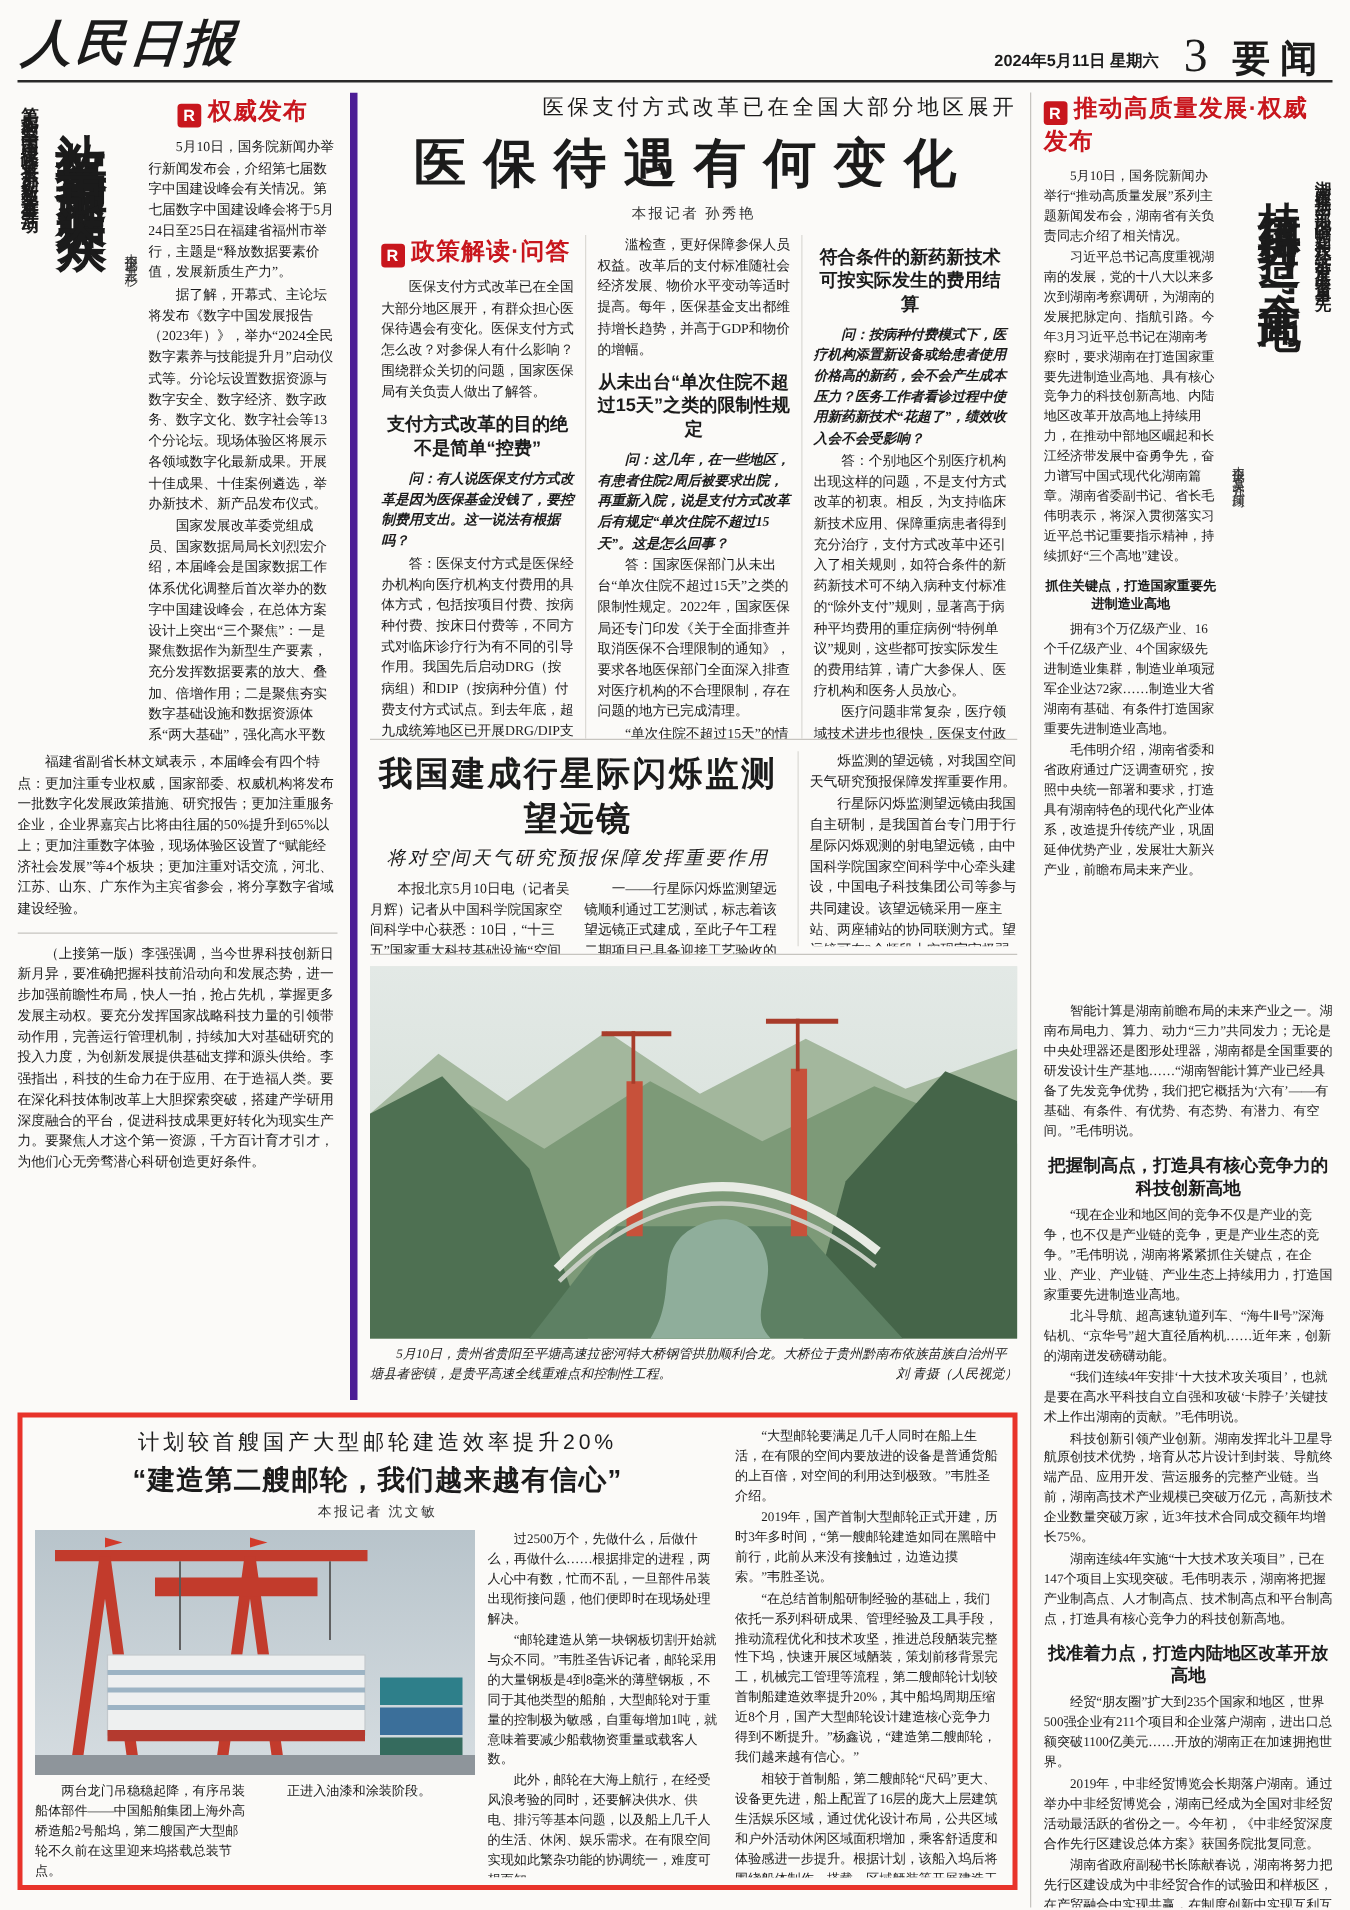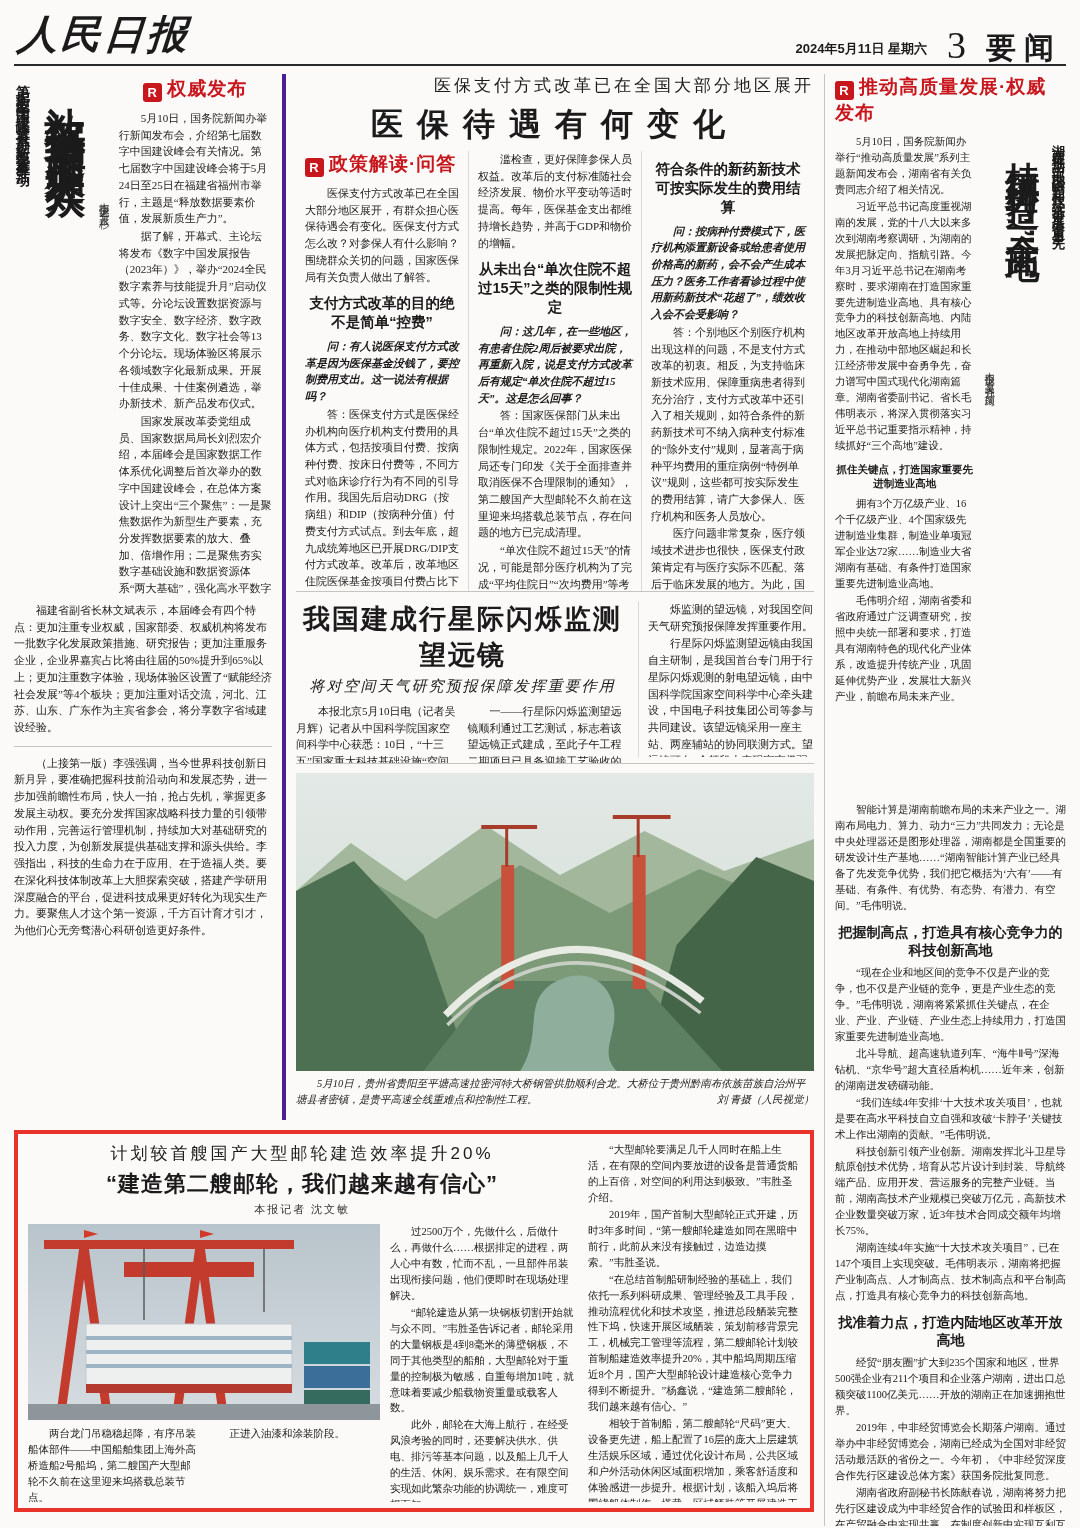--- a/index.html
+++ b/index.html
@@ -14,21 +14,21 @@
   .masthead { font-family:"Liberation Serif", serif; font-weight:900; font-style:italic; font-size:40px; letter-spacing:3px; transform:skewX(-4deg); }
   .head-right { display:flex; align-items:flex-end; gap:20px; }
   .date { font-family:"Liberation Sans", sans-serif; font-size:13px; font-weight:700; padding-bottom:4px; }
   .pageno { font-family:"Liberation Serif", serif; font-size:38px; line-height:.9; }
   .section { font-family:"Liberation Sans", sans-serif; font-size:30px; font-weight:800; letter-spacing:8px; line-height:.95; }
   .head-rule { border-bottom:2px solid #2a2a2a; margin:2px 0 8px 0; }
   
   .main-row { display:flex; }
   .wrap-left { width:800px; display:flex; flex-direction:column; }
   .top-row { display:flex; height:1046px; overflow:hidden; }
-  .col-left { width:272px; padding-right:10px; border-right:4px solid #4c1d95; }
+  .col-left { width:272px; padding-right:10px; border-right:6px solid #4c1d95; }
   .col-mid { flex:1; padding-left:10px; }
   .col-right { flex:1; border-left:1px solid #c6c4bf; margin-left:10px; padding-left:10px; height:1452px; overflow:hidden; }
   
   .blk { font-size:11px; line-height:1.52; margin-bottom:1px; }
   .p, .a, .q, .lead { text-indent:2em; }
   .q { font-style:italic; font-weight:600; }
   .sub { font-family:"Liberation Sans", sans-serif; font-weight:800; font-size:14.5px; line-height:1.3; text-align:center; text-indent:0; margin:9px 0 6px; }
   .badge { color:#c8161d; font-family:"Liberation Sans", sans-serif; font-weight:900; }
   .rlogo { display:inline-block; background:#c8161d; color:#fff; border-radius:3px; width:19px; height:19px; line-height:19px; text-align:center; font-size:13px; margin-right:5px; vertical-align:-2px; font-family:"Liberation Sans", sans-serif; }
   .badge-lg { font-size:19px; letter-spacing:1px; }
@@ -37,21 +37,21 @@
   .v-kicker { writing-mode:vertical-rl; font-size:14px; font-weight:700; letter-spacing:4px; line-height:1.25; }
   .v-headline { writing-mode:vertical-rl; font-family:"Liberation Sans", sans-serif; font-weight:900; font-size:41px; letter-spacing:7px; line-height:1.15; margin-left:2px; }
   .v-byline { writing-mode:vertical-rl; font-size:10.5px; padding-top:120px; letter-spacing:2px; color:#333; }
   .art-body { flex:1; overflow:hidden; }
   .badge-center { text-align:center; margin:2px 0 8px; }
   .full-paras { margin-top:4px; }
   .art-cont { border-top:1px solid #c6c4bf; margin-top:10px; padding-top:8px; }
   
   .art-yibao { border-bottom:1px solid #c6c4bf; padding-bottom:6px; height:518px; overflow:hidden; }
   .yb-kicker { text-align:right; font-family:"Liberation Sans", sans-serif; font-size:17px; letter-spacing:3px; font-weight:500; }
-  .yb-headline { text-align:center; font-size:32px; font-weight:900; letter-spacing:14px; margin:6px 0 4px; font-family:"Liberation Serif", serif; }
+  .yb-headline { text-align:center; font-size:42px; font-weight:900; letter-spacing:14px; margin:6px 0 4px; font-family:"Liberation Serif", serif; }
   .yb-byline { text-align:center; font-size:11.5px; letter-spacing:2px; margin-bottom:10px; color:#333; }
   .yb-cols { display:flex; }
   .yb-col { flex:1; padding:0 9px; }
   .yb-col + .yb-col { border-left:1px solid #dcdad5; }
   .yb-col .badge-lg { display:block; margin-bottom:8px; }
   
   .art-tele { border-bottom:1px solid #c6c4bf; padding:9px 0 6px; height:172px; overflow:hidden; display:flex; }
   .tele-left { width:66%; padding-right:9px; }
   .tele-right { flex:1; border-left:1px solid #dcdad5; padding-left:9px; overflow:hidden; }
   .tele-headline { text-align:center; font-family:"Liberation Sans", sans-serif; font-weight:900; font-size:27px; letter-spacing:2px; }
@@ -137,36 +137,37 @@
                 <p class="blk p">（上接第一版）李强强调，当今世界科技创新日新月异，要准确把握科技前沿动向和发展态势，进一步加强前瞻性布局，快人一拍，抢占先机，掌握更多发展主动权。要充分发挥国家战略科技力量的引领带动作用，完善运行管理机制，持续加大对基础研究的投入力度，为创新发展提供基础支撑和源头供给。李强指出，科技的生命力在于应用、在于造福人类。要在深化科技体制改革上大胆探索突破，搭建产学研用深度融合的平台，促进科技成果更好转化为现实生产力。要聚焦人才这个第一资源，千方百计育才引才，为他们心无旁骛潜心科研创造更好条件。</p>
               </div>
           </article>
         </div>
 
         <div class="col-mid">
 
           <article class="art-yibao">
             <div class="yb-kicker">医保支付方式改革已在全国大部分地区展开</div>
             <h1 class="yb-headline">医保待遇有何变化</h1>
+            <div class="yb-byline">本报记者 孙秀艳</div>
             <div class="yb-cols">
               <div class="yb-col">
                 <span class="badge badge-lg"><span class="rlogo">R</span><span>政策解读·问答</span></span>
                 <div>
                     <p class="blk lead">医保支付方式改革已在全国大部分地区展开，有群众担心医保待遇会有变化。医保支付方式怎么改？对参保人有什么影响？围绕群众关切的问题，国家医保局有关负责人做出了解答。</p>
                     <p class="blk sub">支付方式改革的目的绝不是简单“控费”</p>
                     <p class="blk q">问：有人说医保支付方式改革是因为医保基金没钱了，要控制费用支出。这一说法有根据吗？</p>
                     <p class="blk a">答：医保支付方式是医保经办机构向医疗机构支付费用的具体方式，包括按项目付费、按病种付费、按床日付费等，不同方式对临床诊疗行为有不同的引导作用。我国先后启动DRG（按病组）和DIP（按病种分值）付费支付方式试点。到去年底，超九成统筹地区已开展DRG/DIP支付方式改革。改革后，改革地区住院医保基金按项目付费占比下降到1/4左右。</p>
                   </div>
               </div>
               <div class="yb-col">
                 <div>
                     <p class="blk p">滥检查，更好保障参保人员权益。改革后的支付标准随社会经济发展、物价水平变动等适时提高。每年，医保基金支出都维持增长趋势，并高于GDP和物价的增幅。</p>
                     <p class="blk sub">从未出台“单次住院不超过15天”之类的限制性规定</p>
                     <p class="blk q">问：这几年，在一些地区，有患者住院2周后被要求出院，再重新入院，说是支付方式改革后有规定“单次住院不超过15天”。这是怎么回事？</p>
-                    <p class="blk a">答：国家医保部门从未出台“单次住院不超过15天”之类的限制性规定。2022年，国家医保局还专门印发《关于全面排查并取消医保不合理限制的通知》，第二艘国产大型邮轮不久前在这里迎来坞搭载总装节点，存在问题的地方已完成清理。</p>
+                    <p class="blk a">答：国家医保部门从未出台“单次住院不超过15天”之类的限制性规定。2022年，国家医保局还专门印发《关于全面排查并取消医保不合理限制的通知》，要求各地医保部门全面深入排查对医疗机构的不合理限制，存在问题的地方已完成清理。</p>
                     <p class="blk p">“单次住院不超过15天”的情况，可能是部分医疗机构为了完成“平均住院日”“次均费用”等考核指标，设置比较粗放的管理措施。对于将医保支付标准的“均值”变“限额”，以“医保额度到了”为理由要求患者出院、转院或自费住院等情况，我们坚决反对并欢迎群众举报，将予以严肃处理。</p>
                   </div>
               </div>
               <div class="yb-col">
                 <div>
                     <p class="blk sub">符合条件的新药新技术可按实际发生的费用结算</p>
                     <p class="blk q">问：按病种付费模式下，医疗机构添置新设备或给患者使用价格高的新药，会不会产生成本压力？医务工作者看诊过程中使用新药新技术“花超了”，绩效收入会不会受影响？</p>
                     <p class="blk a">答：个别地区个别医疗机构出现这样的问题，不是支付方式改革的初衷。相反，为支持临床新技术应用、保障重病患者得到充分治疗，支付方式改革中还引入了相关规则，如符合条件的新药新技术可不纳入病种支付标准的“除外支付”规则，显著高于病种平均费用的重症病例“特例单议”规则，这些都可按实际发生的费用结算，请广大参保人、医疗机构和医务人员放心。</p>
                     <p class="blk p">医疗问题非常复杂，医疗领域技术进步也很快，医保支付政策肯定有与医疗实际不匹配、落后于临床发展的地方。为此，国家医保局正建立面向广大医疗机构、医务人员的意见收集机制和DRG/DIP分组规则调整机制，以医务人员提出的意见建议和客观发生的医疗费用数据为基础，对分组进行动态化、常态化的调整完善，定期更新优化版本，充分回应医疗机构诉求，确保医保支付方式的科学性、合理性。</p>
                   </div>

